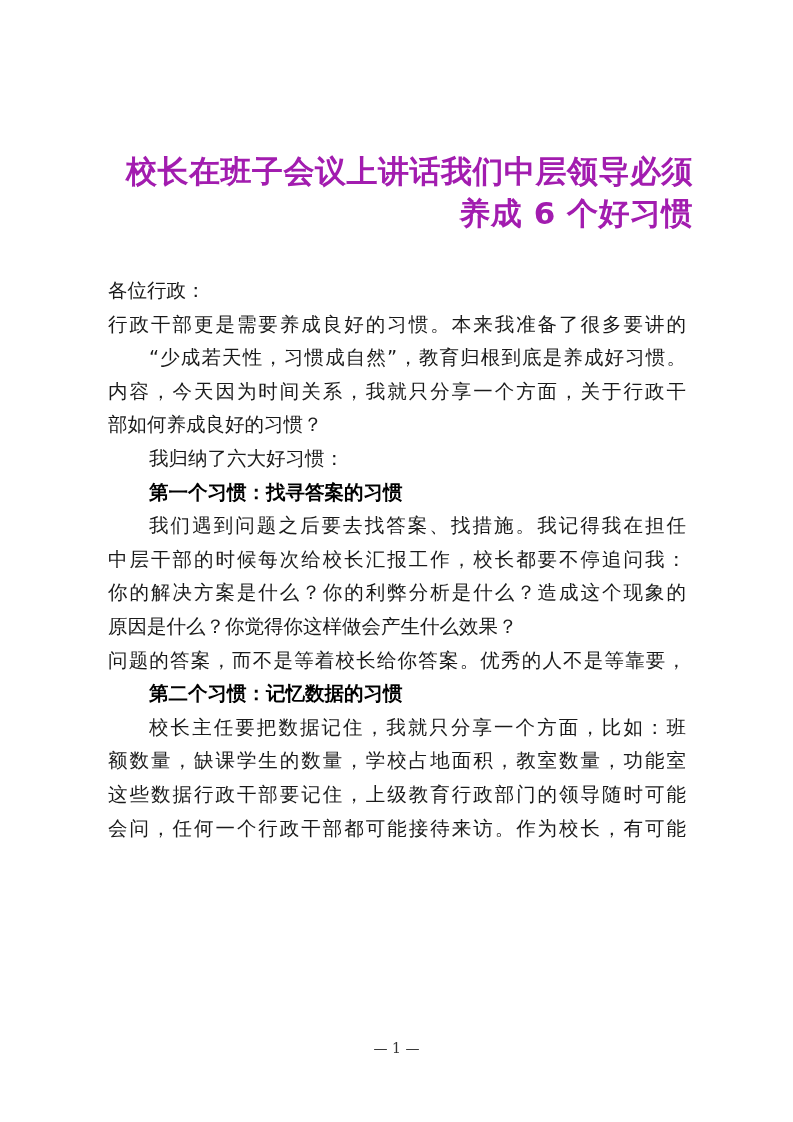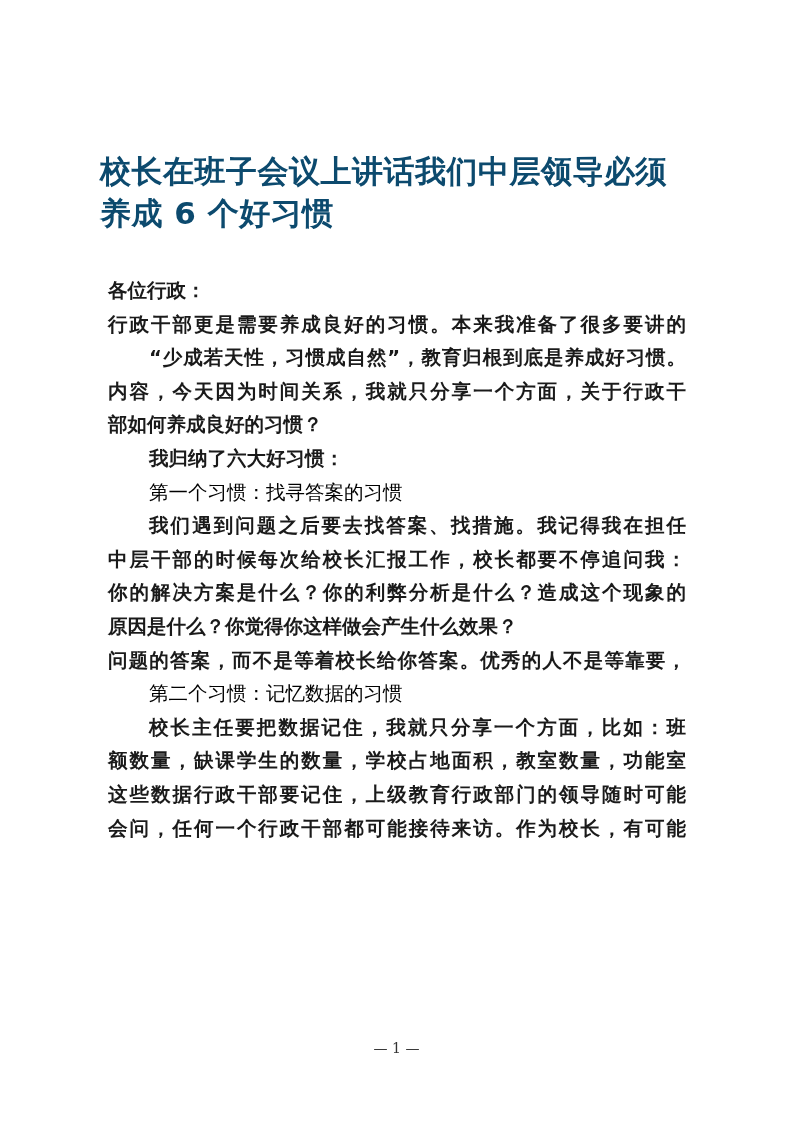--- a/index.html
+++ b/index.html
@@ -20,50 +20,50 @@
       left: 0; top: 0;
       width: 793px;
       height: 1122px;
       background: #ffffff;
     }
     .title {
       position: absolute;
       left: 100px;
       width: 593px;
       top: 150px;
-      text-align: left;
+      text-align: right;
       font-family: "DejaVu Sans", "Liberation Sans", sans-serif;
       font-weight: bold;
       font-size: 31px;
       line-height: 42px;
       letter-spacing: 0.5px;
-      color: #0c4a6e;
+      color: #a21caf;
     }
     .title .line { display: block; white-space: nowrap; }
     .body-text {
       position: absolute;
       left: 108px;
       width: 578px;
       top: 274px;
     }
     .ln {
       display: block;
       height: 33.6px;
       line-height: 33.6px;
       font-size: 19.5px;
       white-space: nowrap;
       text-align: justify;
       text-align-last: justify;
       color: #1a1a1a;
       font-family: "DejaVu Sans", "Liberation Sans", sans-serif;
-      font-weight: 700;
+      font-weight: 400;
     }
     .ln.left { text-align-last: left; }
     .ln.indent { padding-left: 41px; }
-    .ln.bold { font-weight: normal; color: #000; }
+    .ln.bold { font-weight: bold; color: #000; }
     .page-number {
       position: absolute;
       left: 0;
       width: 793px;
       top: 1040px;
       text-align: center;
       font-size: 14px;
       color: #333;
       font-family: "DejaVu Serif", "Liberation Serif", serif;
     }

